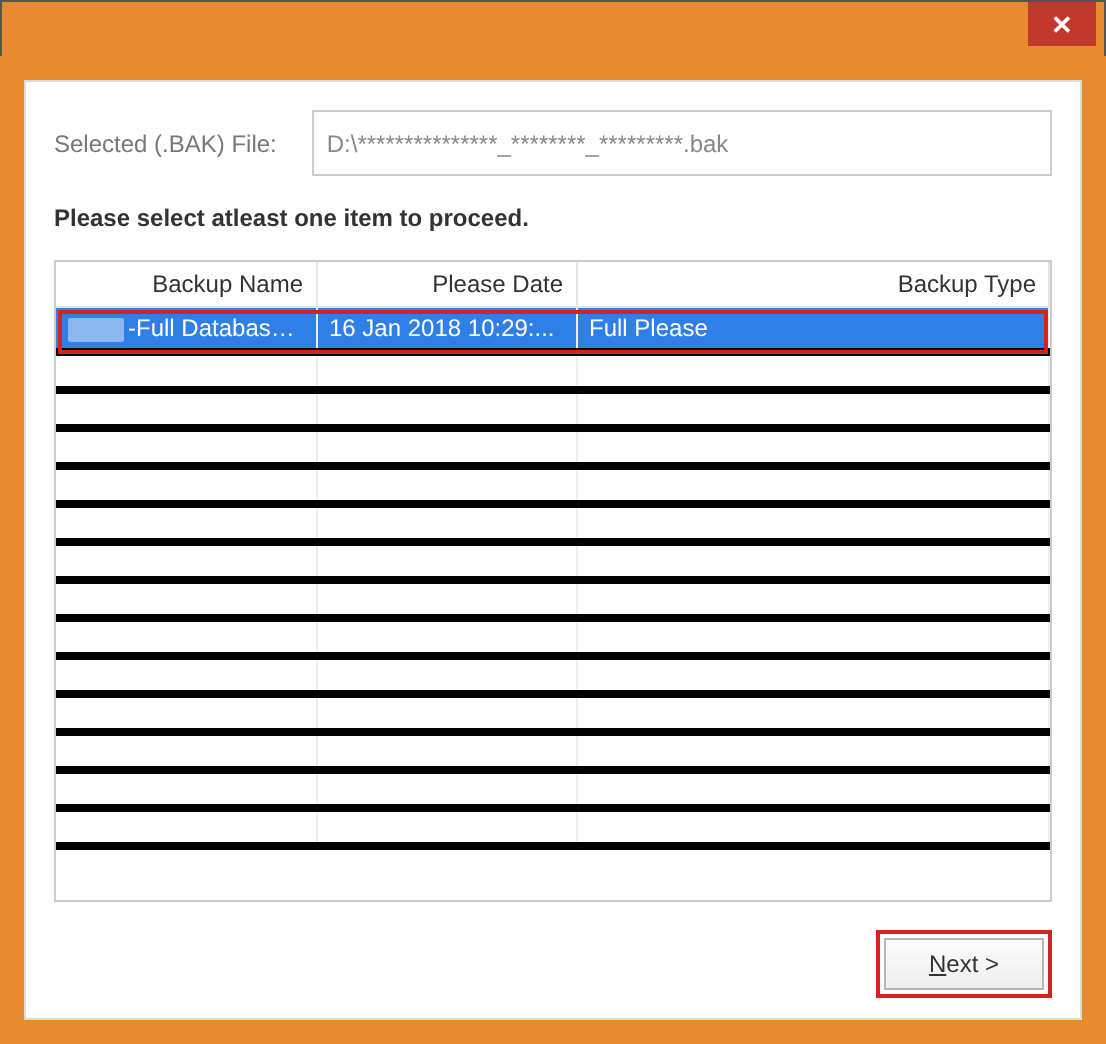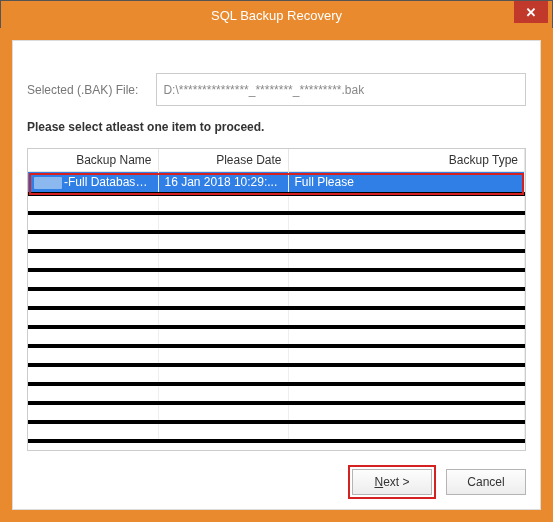--- a/index.html
+++ b/index.html
@@ -49,21 +49,21 @@
     right: 0;
     bottom: 0;
     border: 12px solid #e98a2e;
     background: #fff;
   }
   .inner {
     position: absolute;
     inset: 0;
     border: 1px solid #dcdcdc;
     background: #fff;
-    padding: 32px 14px 10px 14px;
+    padding: 14px 14px 10px 14px;
     display: flex;
     flex-direction: column;
   }
   .file-row {
     display: flex;
     align-items: center;
     gap: 18px;
     margin-bottom: 14px;
   }
   .file-label {
@@ -165,21 +165,20 @@
   .red-outline-btn {
     border: 2px solid #d62121;
     padding: 2px;
     display: inline-block;
   }
 </style>
 </head>
 <body>
 
 <div class="titlebar">
-  <div class="title">SQL Backup Recovery</div>
   <div class="close-btn">
     <span>✕</span>
   </div>
 </div>
 
 <div class="orange-frame">
   <div class="inner">
 
     <div class="file-row">
       <span class="file-label">Selected (.BAK) File:</span>
@@ -275,17 +274,16 @@
             </tr>
         </tbody>
       </table>
       <div class="red-outline-row"></div>
     </div>
 
     <div class="button-row">
       <span class="red-outline-btn">
         <button class="btn"><span class="ul">N</span><span>ext &gt;</span></button>
       </span>
-      <button class="btn">Cancel</button>
     </div>
 
   </div>
 </div>
 
 </body></html>

